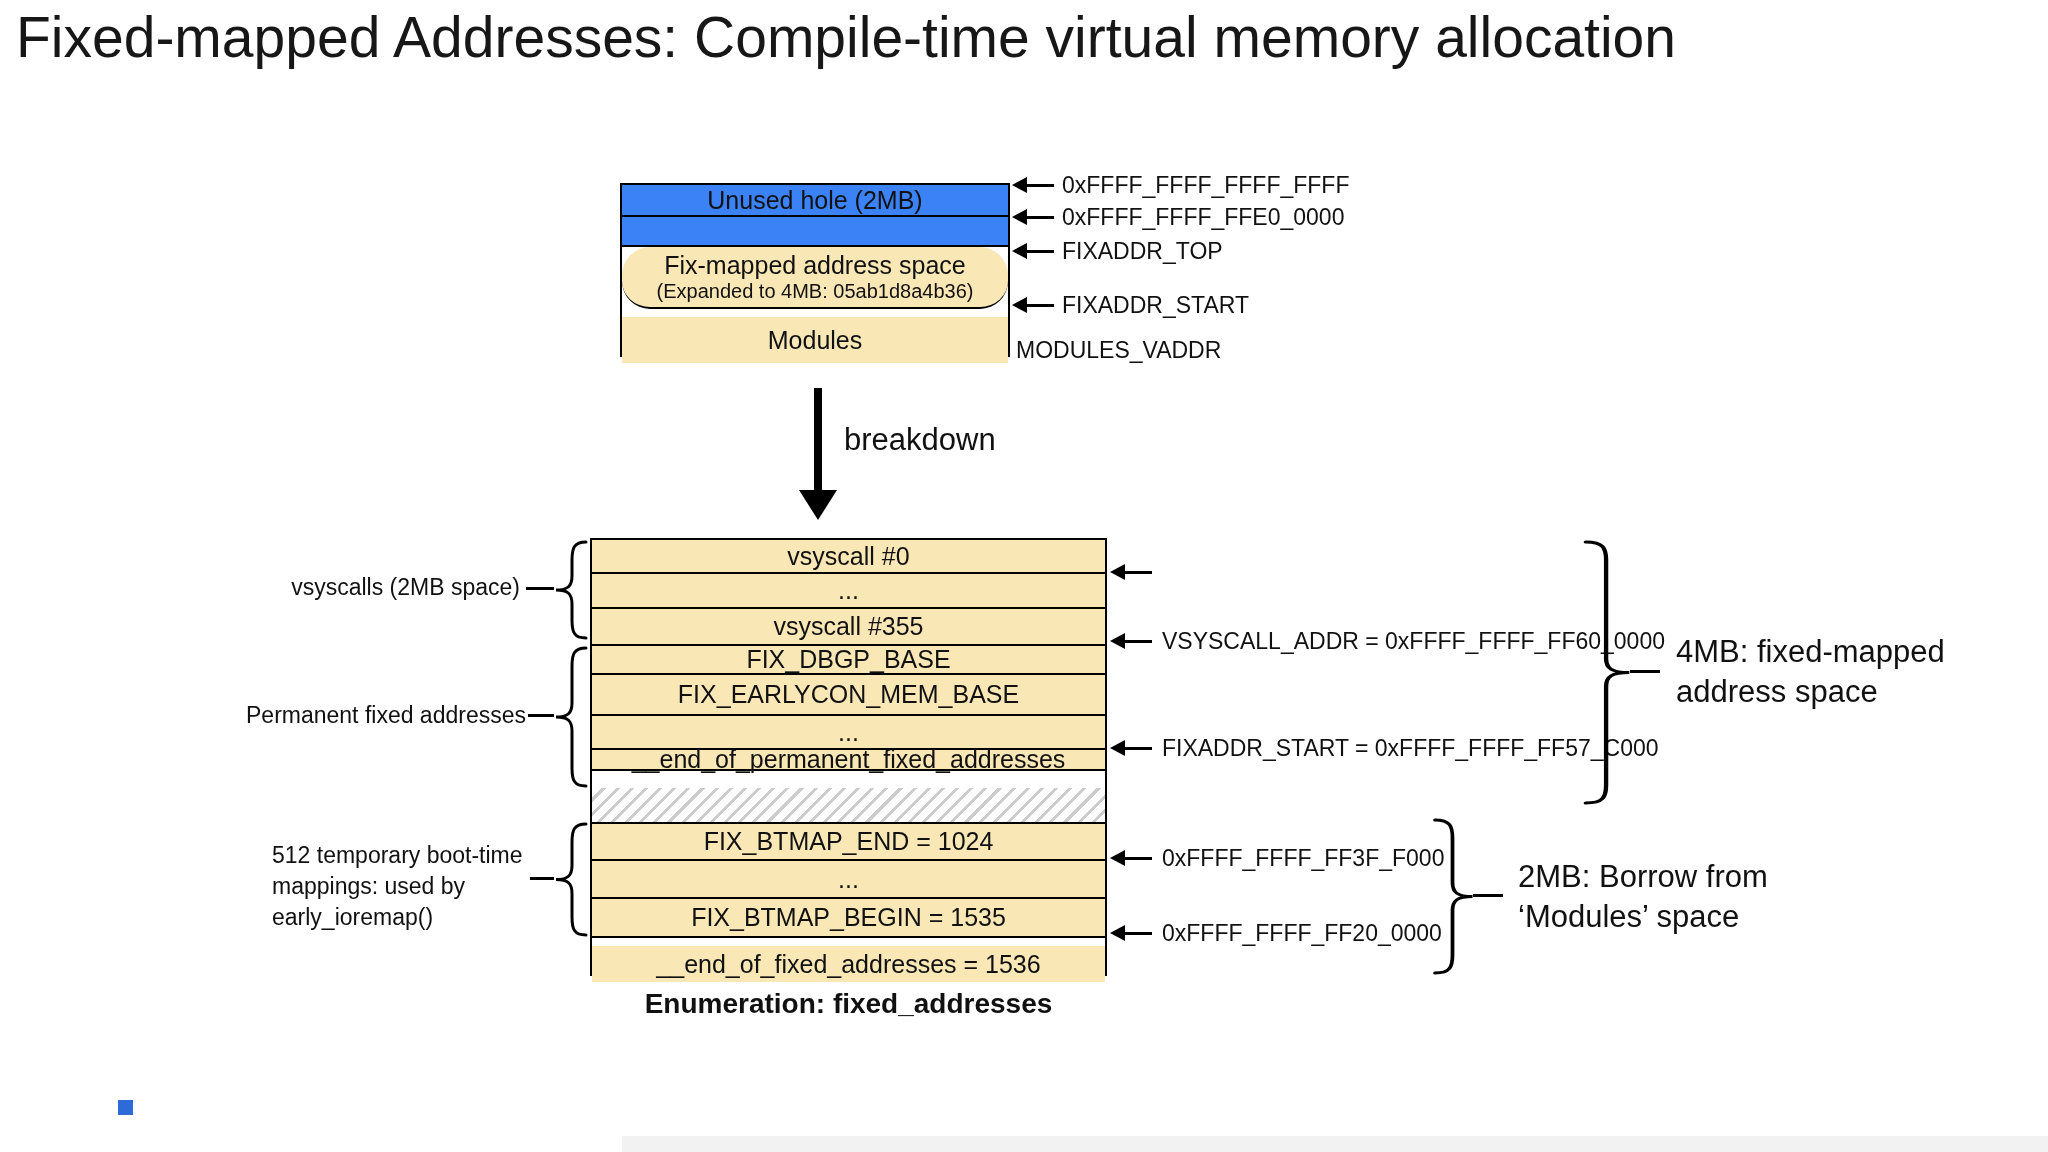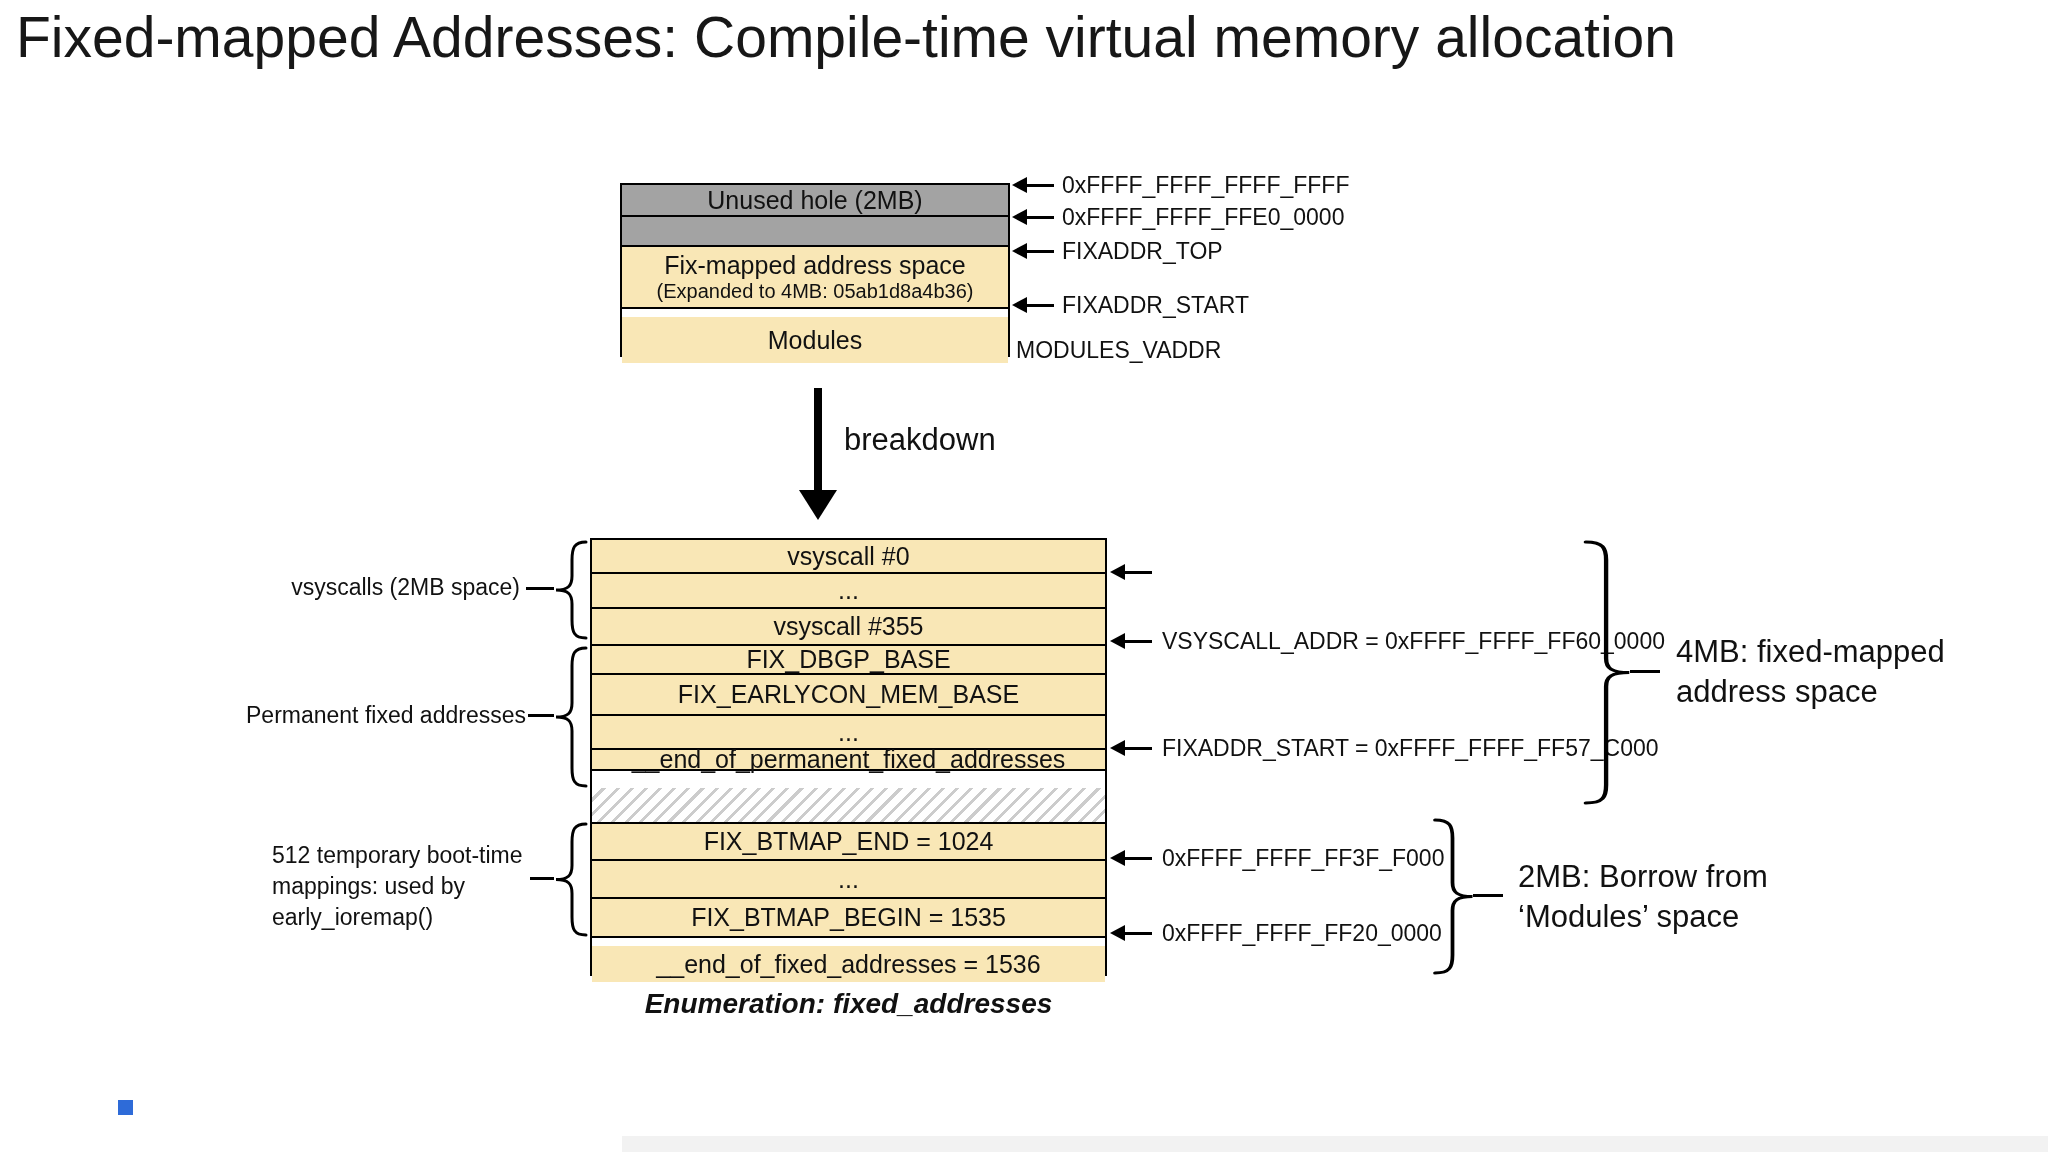--- a/index.html
+++ b/index.html
@@ -10,53 +10,53 @@
   .abs{position:absolute;}
   
   .title{left:16px;top:4px;font-size:57px;font-weight:400;letter-spacing:0px;color:#171717;white-space:nowrap;}
   
   .membox{border:2px solid #000;box-sizing:border-box;background:#fff;}
   .mrow{position:absolute;left:0;right:0;box-sizing:border-box;border-bottom:2px solid #000;
         display:flex;flex-direction:column;align-items:center;justify-content:center;
         font-size:25px;color:#111;line-height:1.05;}
   .mrow.last{border-bottom:none;margin-top:8px;}
   .fill-yellow{background:#F9E7B6;}
-  .fill-gray{background:#a3a3a3;align-items:center;}
+  .fill-gray{background:#3b82f6;align-items:center;}
   .fill-hatch{background:repeating-linear-gradient(135deg,#ffffff 0 7px,#cccccc 7px 10px);}
   .sub{font-size:20px;margin-top:2px;}
   
   .aline{position:absolute;height:3px;background:#000;}
   .ahead-left{position:absolute;width:0;height:0;border-top:8px solid transparent;border-bottom:8px solid transparent;border-right:15px solid #000;}
   .vline{position:absolute;width:8px;background:#000;}
   .vhead{position:absolute;width:0;height:0;border-left:19px solid transparent;border-right:19px solid transparent;border-top:30px solid #000;}
   
   .callout{position:absolute;font-size:23px;color:#111;white-space:nowrap;height:28px;display:flex;align-items:center;}
   .leftnote{position:absolute;font-size:23px;color:#111;}
   .bignote{position:absolute;font-size:31px;color:#111;line-height:40px;}
   .dash{position:absolute;height:3px;background:#000;}
-  .caption{position:absolute;font-size:28px;font-weight:bold;color:#111;text-align:center;font-style:italic;}
+  .caption{position:absolute;font-size:28px;font-weight:bold;color:#111;text-align:center;}
   .bklabel{position:absolute;font-size:31px;color:#111;}
   .bluesq{position:absolute;width:15px;height:15px;background:#2E6BD8;}
   .bottomstrip{position:absolute;background:#F2F2F2;}
 </style>
 </head>
 <body>
 
 <div id="slide">
 
   <div class="abs title">Fixed-mapped Addresses: Compile-time virtual memory allocation</div>
 
   <div class="abs membox" style="left:620px;top:183px;width:390px;height:174px;">
     <div class="mrow fill-gray" style="top:0;height:32px;">
         <span>Unused hole (2MB)</span>
       </div>
     <div class="mrow fill-gray" style="top:32px;height:30px;">
         <span></span>
       </div>
-    <div class="mrow fill-yellow" style="top:62px;height:62px;">
+    <div class="mrow fill-yellow" style="top:62px;height:62px;border-radius:28px;">
       <span>Fix-mapped address space</span>
       <span class="sub">(Expanded to 4MB: 05ab1d8a4b36)</span>
     </div>
     <div class="mrow fill-yellow last" style="top:124px;height:46px;">
         <span>Modules</span>
       </div>
   </div>
 
   <div class="ahead-left" style="left:1012px;top:177px;"></div>
   <div class="aline" style="left:1026px;top:183.5px;width:28px;"></div>

